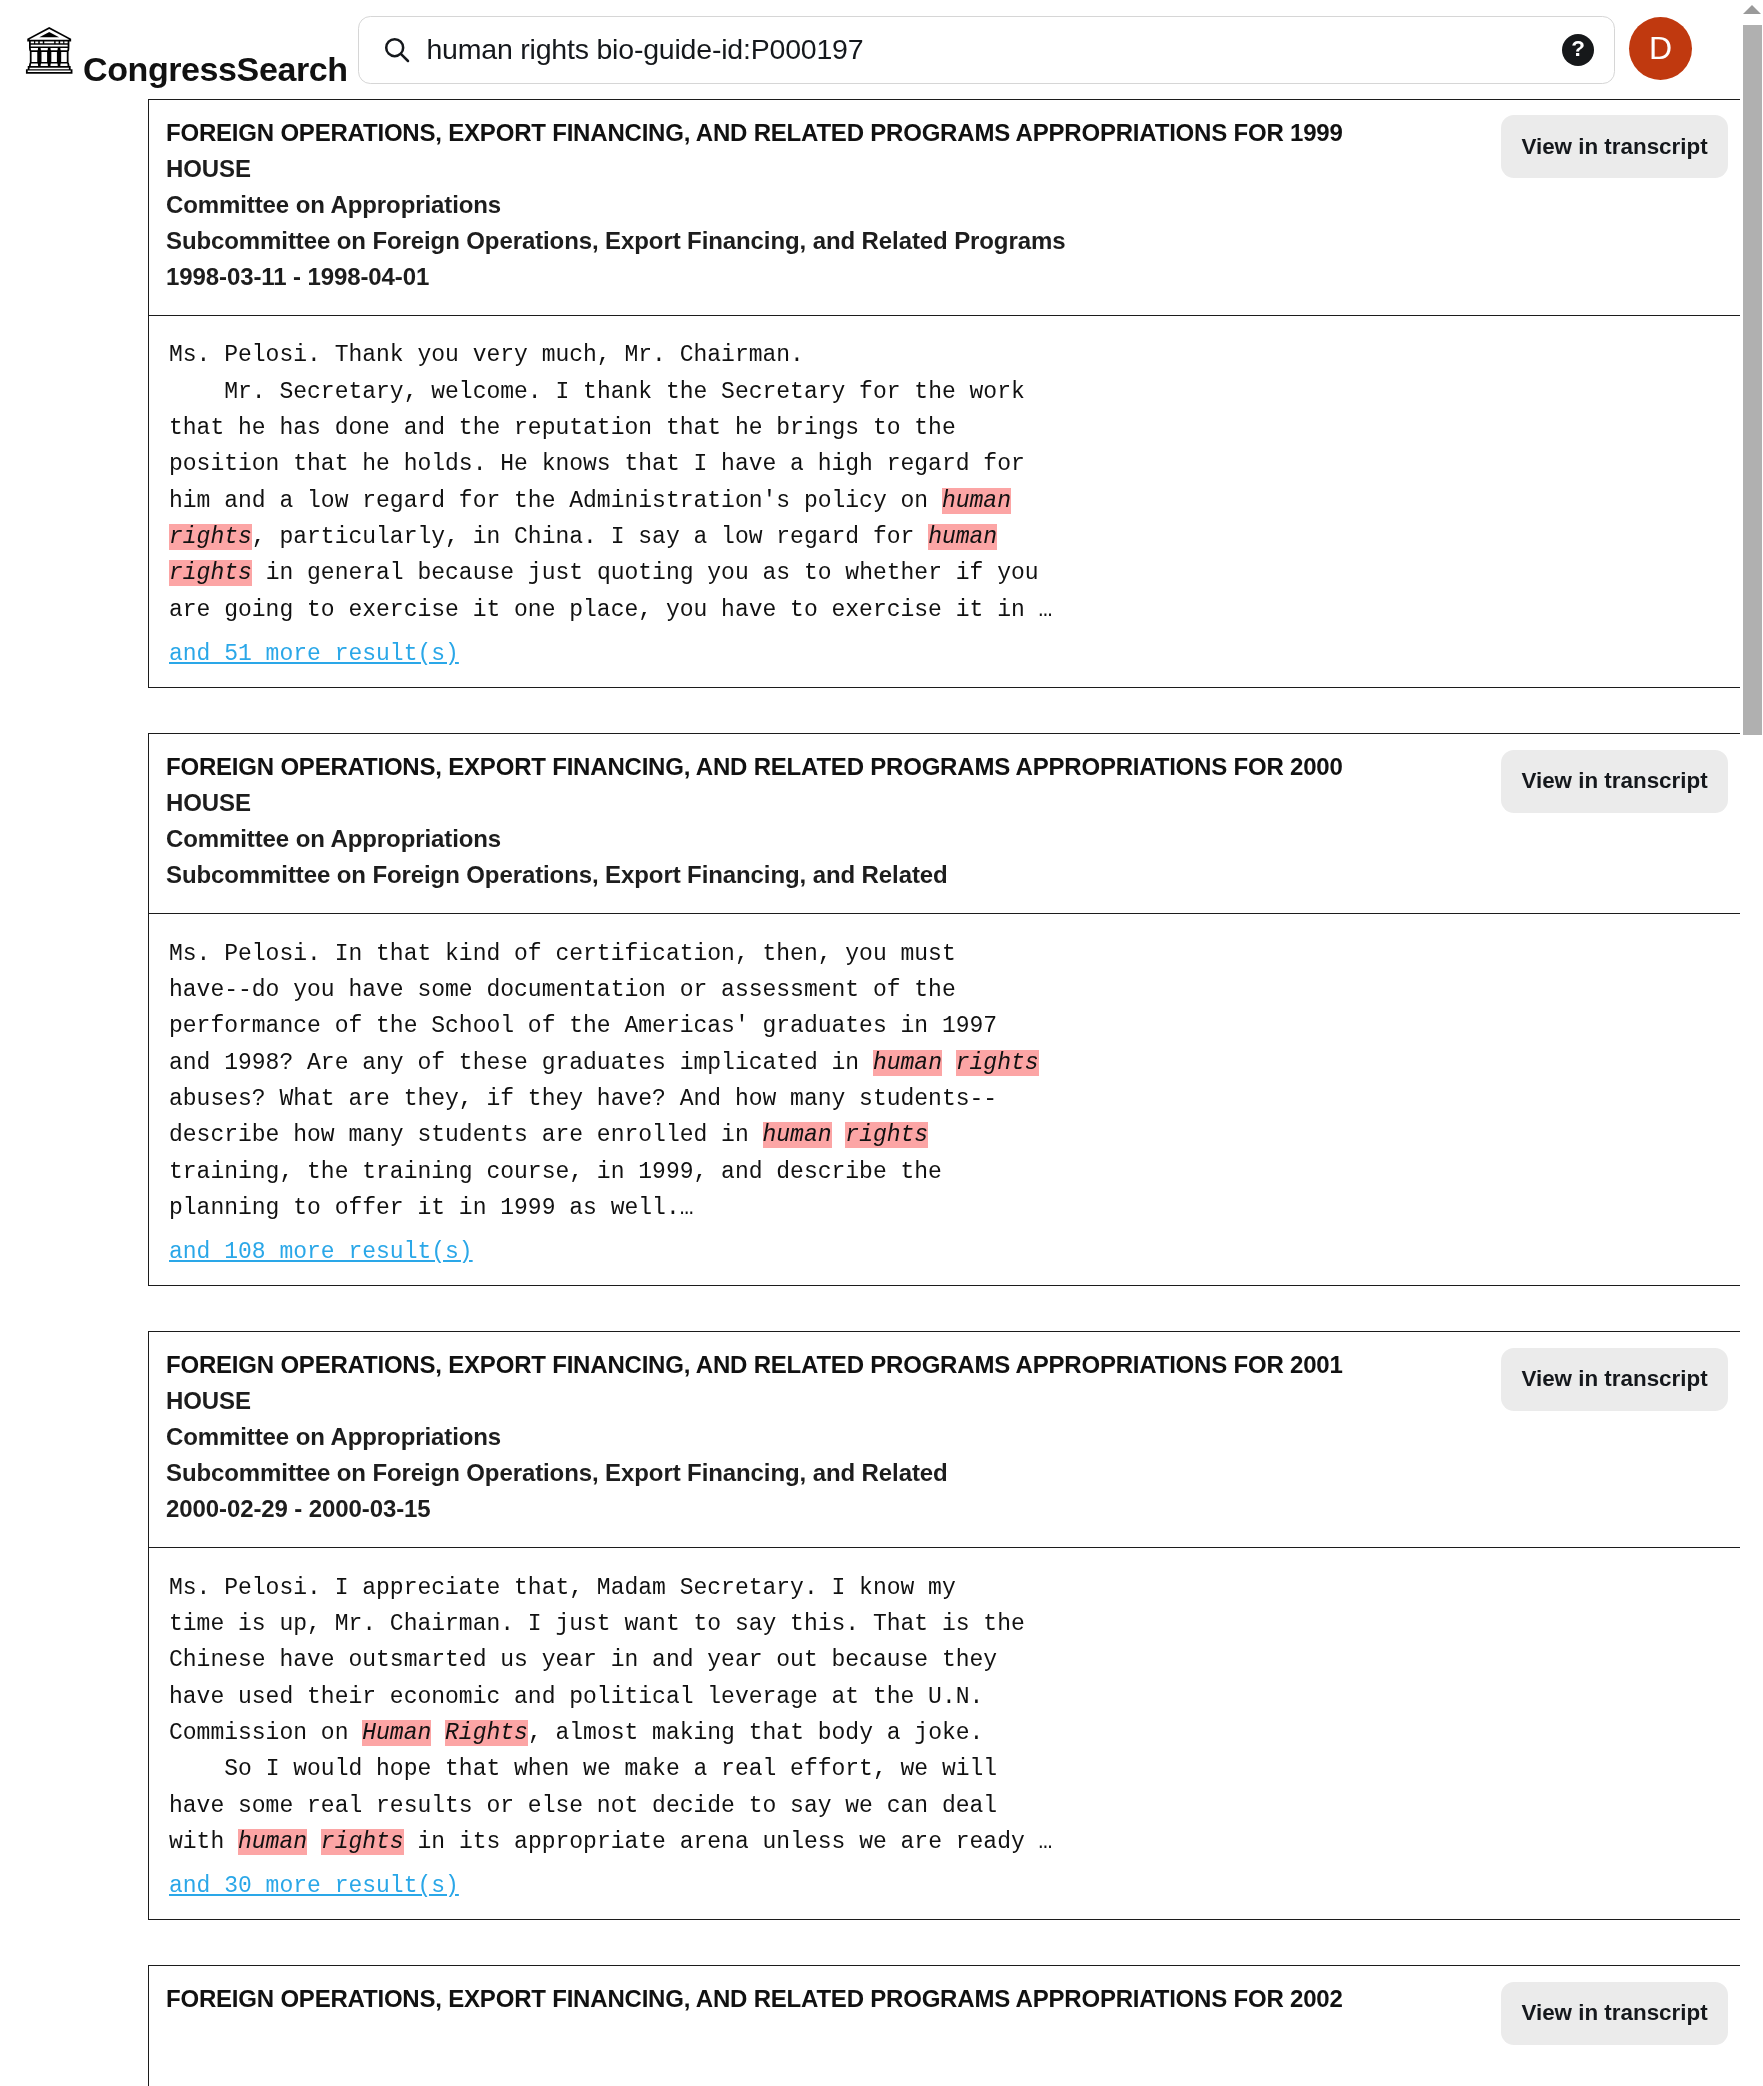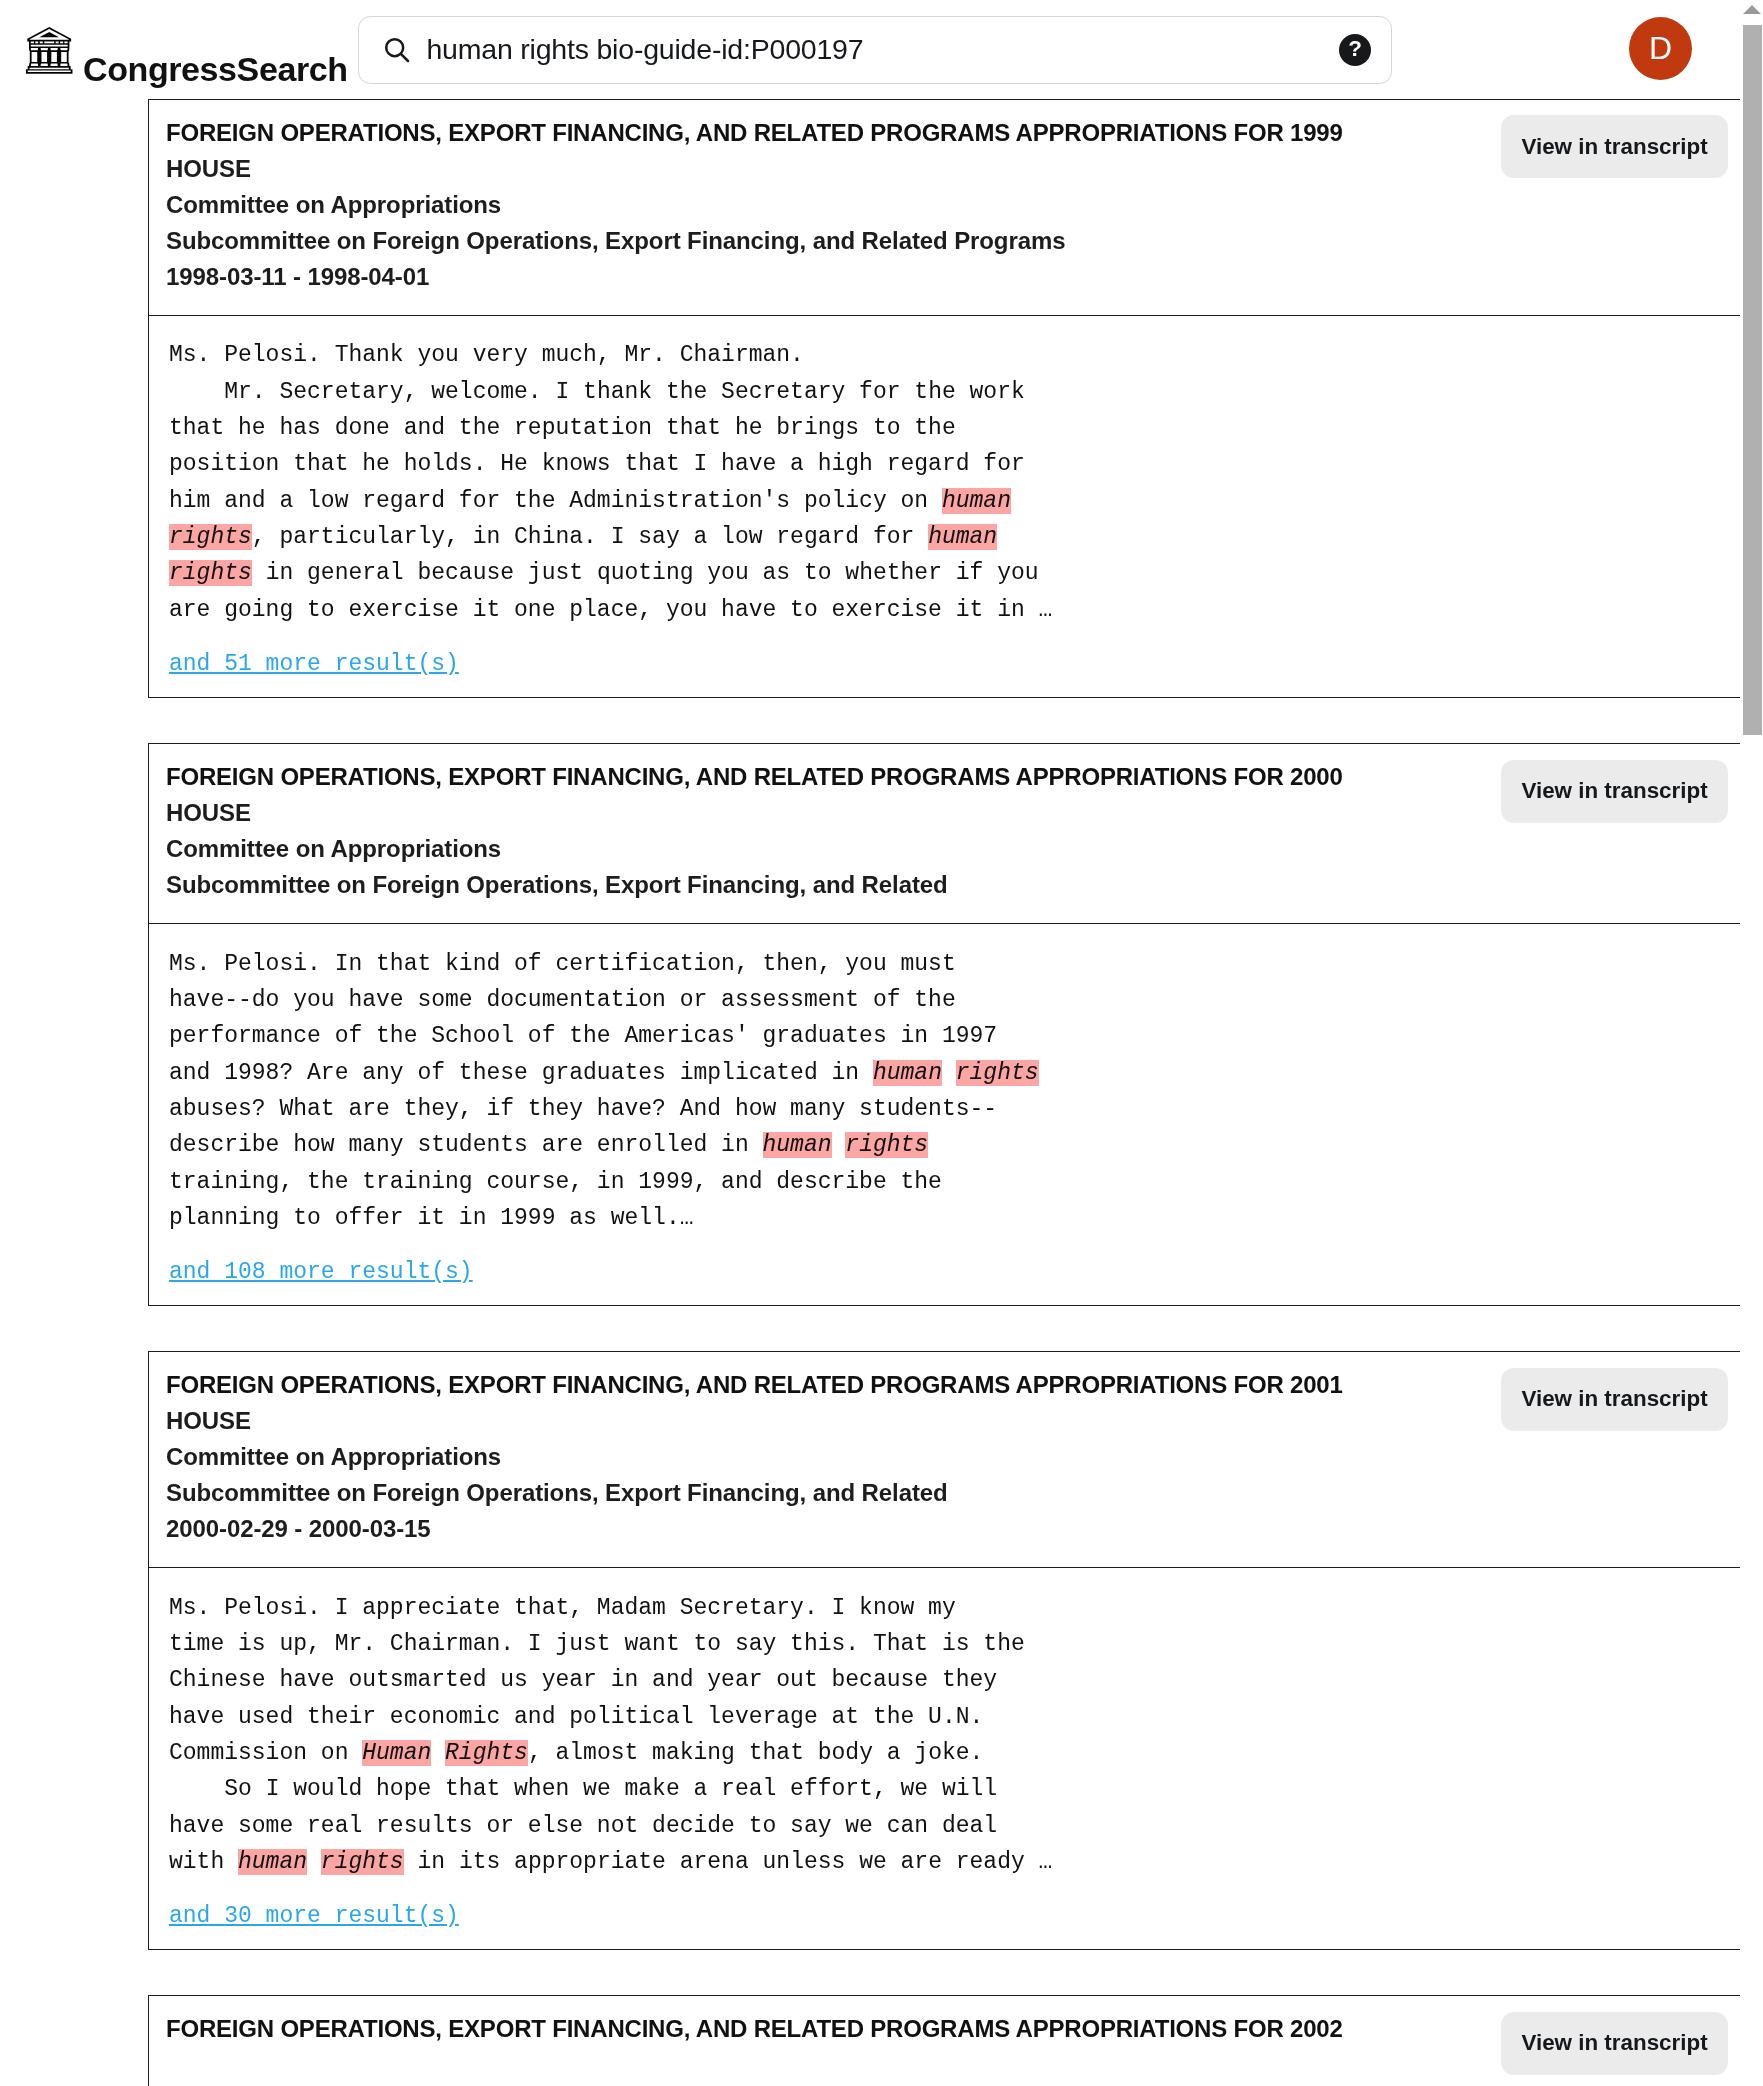--- a/index.html
+++ b/index.html
@@ -38,21 +38,21 @@
     font-size: 34px;
     font-weight: 700;
     letter-spacing: -0.4px;
     color: #111111;
     white-space: nowrap;
     margin-top: 40px;
   }
 
   .searchbar {
     flex: 0 0 auto;
-    width: 1034px;
+    width: 1257px;
     height: 68px;
     border: 1.5px solid #d6d6d6;
     border-radius: 12.3px;
     display: flex;
     align-items: center;
     padding: 0 20px 0 23px;
     background: #fff;
     margin-left: 14px;
   }
   .search-icon {
@@ -195,21 +195,21 @@
     letter-spacing: 0;
   }
   .excerpt mark {
     background: #fca5a5;
     color: #111111;
     font-style: italic;
     padding: 0;
   }
   .more-link {
     display: inline-block;
-    margin-top: 23px;
+    margin-top: 13px;
     font-family: "Liberation Mono", monospace;
     font-size: 23px;
     color: #2aa7e8;
     text-decoration: underline;
     cursor: pointer;
   }
 </style>
 </head>
 <body>
 

